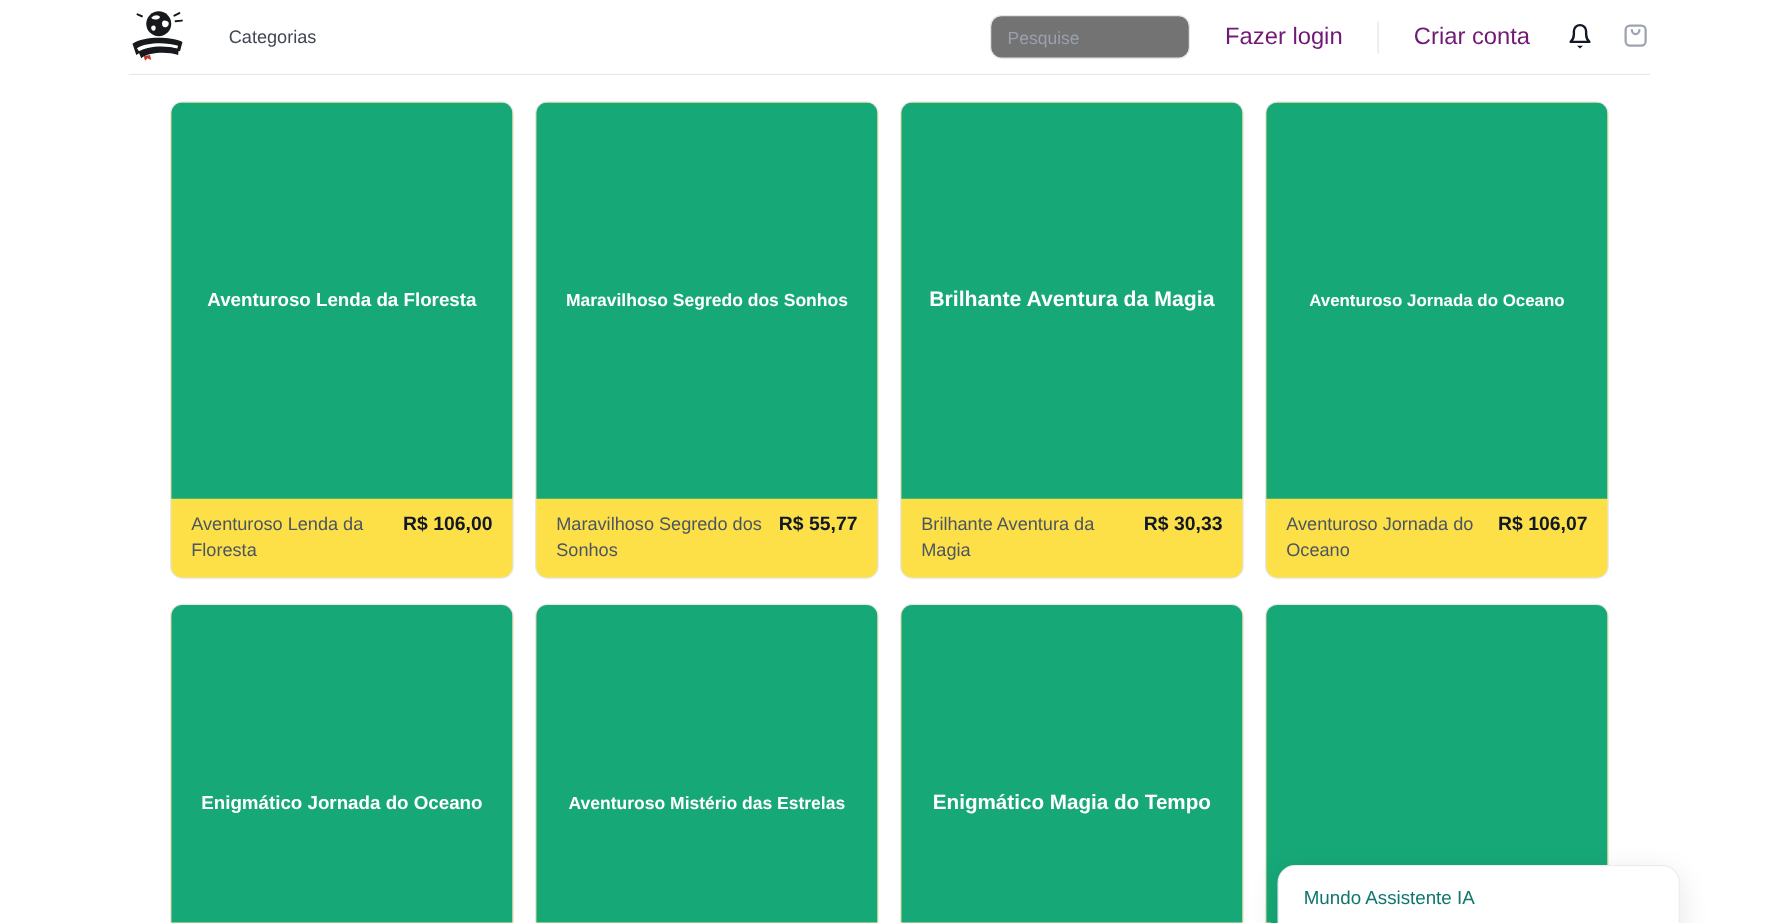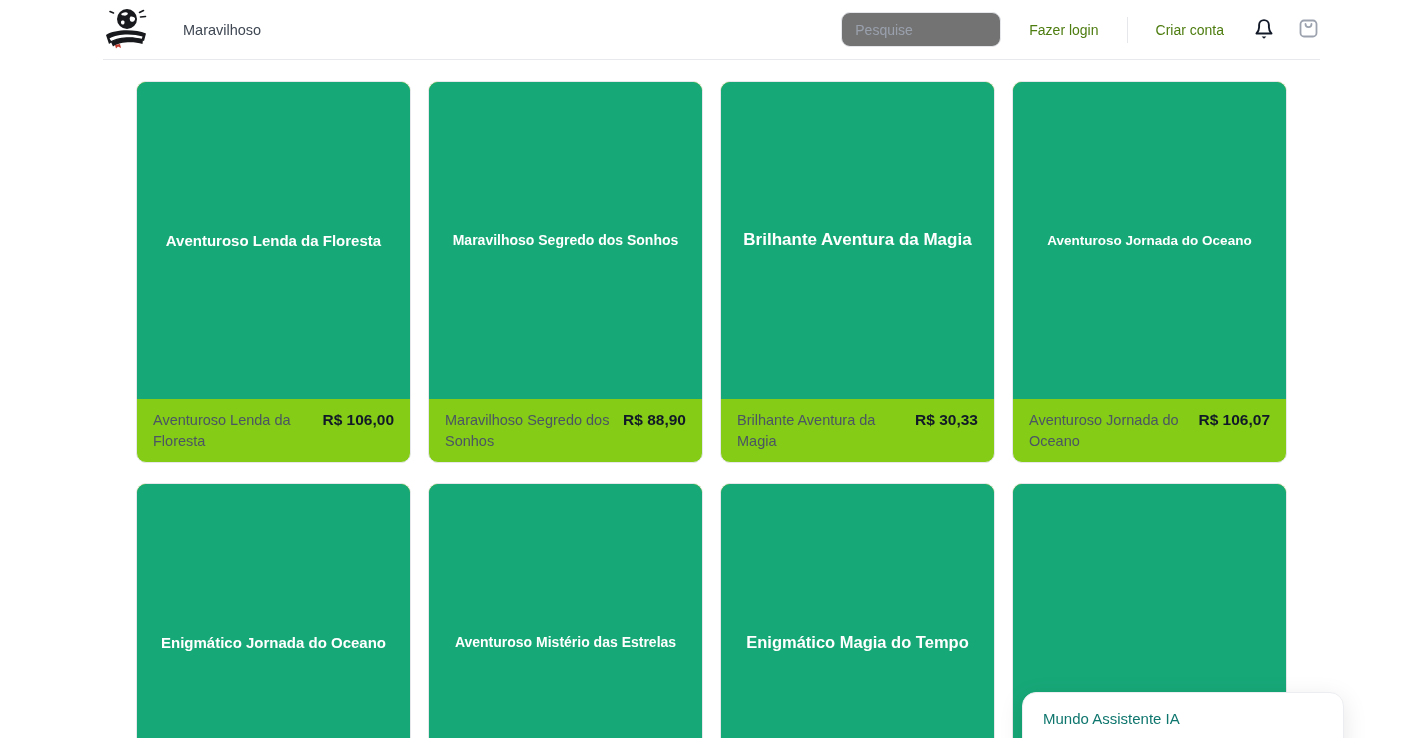--- a/index.html
+++ b/index.html
@@ -10,31 +10,31 @@
   
   .header-inner { display: flex; align-items: center; height: 60px;
     border-bottom: 1px solid #e7e9ec; }
   .logo-btn { display: flex; align-items: center; background: none; border: none; cursor: pointer; padding: 0; }
   .cat-link { margin-left: 34px; color: #3f4753; font-size: 14.5px; text-decoration: none; cursor: pointer; }
   .header-right { margin-left: auto; display: flex; align-items: center; }
   .search-input { width: 160px; height: 35px; border: 1px solid #e5e7eb; border-radius: 9px;
     padding: 0 13px; font-size: 14px; color: #111827; outline: none; background: #737373;
     font-family: "Liberation Sans", sans-serif; }
   .search-input::placeholder { color: #9aa1ad; }
-  .hdr-link { color: #4d7c0f; font-size: 14px; text-decoration: none; cursor: pointer; margin-left: 28px; }
+  .hdr-link { color: #701a75; font-size: 19px; text-decoration: none; cursor: pointer; margin-left: 28px; }
   .vdivider { width: 1px; height: 26px; background: #e5e7eb; margin-left: 28px; }
   .icon-btn { background: none; border: none; cursor: pointer; padding: 0; display: flex; align-items: center; }
   .bell-btn { margin-left: 28px; }
   .bag-btn { margin-left: 21px; }
 
   
   .page-title { margin-top: 40px; font-size: 27px; font-weight: 700; color: #0f1626; letter-spacing: -0.3px; }
   .grid { margin-top: 21px; padding: 0 33px; display: grid;
     grid-template-columns: repeat(4, 275px); column-gap: 17px; row-gap: 20px; }
-  .card { border: 1px solid #e5e7eb; border-radius: 10px; overflow: hidden; background: #84cc16;
+  .card { border: 1px solid #e5e7eb; border-radius: 10px; overflow: hidden; background: #fde047;
     height: 382px; cursor: pointer; }
   .tile { height: 317px; background: #17a878; display: flex; align-items: center; justify-content: center; }
   .tile-label { color: #ffffff; font-weight: 700; text-align: center; padding: 0 14px; line-height: 1.3; }
   .fs15  { font-size: 15px; }
   .fs14  { font-size: 14px; }
   .fs17  { font-size: 17px; }
   .fs135 { font-size: 13.5px; }
   .fs165 { font-size: 16.5px; }
   .card-footer { display: flex; justify-content: space-between; align-items: flex-start;
     padding: 11px 16px; gap: 10px; }
@@ -66,21 +66,21 @@
             <path d="M10.5 7 l-3.5 -1.5" stroke="#17191c" stroke-width="1.6" stroke-linecap="round" fill="none"></path>
 
             <path fill="#17191c" d="M3 29 C12 23 32 23 43 27.5 L41 35 C30 31 14 32 6 38 Z"></path>
             <path fill="#ffffff" d="M6.5 32.5 C14 27.8 30 27.6 39.5 30.6 l-.7 2.2 C29 30 15 30.8 8.2 35 Z"></path>
             <path fill="#17191c" d="M8 36 C16 31 30 30.5 40 33.5 L39.5 38 C30 35 16 36 10 40.5 Z"></path>
             <path fill="#c0392b" d="M12 39 l5 -1 1 4 -3 -1.5 -2 2 z"></path>
           </svg>
         </span>
       </button>
 
-      <a class="cat-link">Maravilhoso</a>
+      <a class="cat-link">Categorias</a>
 
       <div class="header-right">
         <input class="search-input" type="text" placeholder="Pesquise" style="">
         <a class="hdr-link">Fazer login</a>
         <span class="vdivider"></span>
         <a class="hdr-link">Criar conta</a>
         <button class="icon-btn bell-btn">
           <span>
             <svg width="24" height="26" viewBox="0 0 24 26" fill="none">
               <path d="M4.5 18.5 h15 c-2 -2 -2.6 -3.8 -2.6 -6.2 v-2.3 a4.9 4.9 0 0 0 -9.8 0 v2.3 c0 2.4 -.6 4.2 -2.6 6.2 z" stroke="#111827" stroke-width="1.9" stroke-linejoin="round"></path>
@@ -114,21 +114,21 @@
         <span class="pprice">R$ 106,00</span>
       </div>
     </div>
 
     <div class="card">
       <div class="tile">
         <span class="tile-label fs14">Maravilhoso Segredo dos Sonhos</span>
       </div>
       <div class="card-footer">
         <span class="pname">Maravilhoso Segredo dos Sonhos</span>
-        <span class="pprice">R$ 88,90</span>
+        <span class="pprice">R$ 55,77</span>
       </div>
     </div>
 
     <div class="card">
       <div class="tile">
         <span class="tile-label fs17">Brilhante Aventura da Magia</span>
       </div>
       <div class="card-footer">
         <span class="pname">Brilhante Aventura da Magia</span>
         <span class="pprice">R$ 30,33</span>

